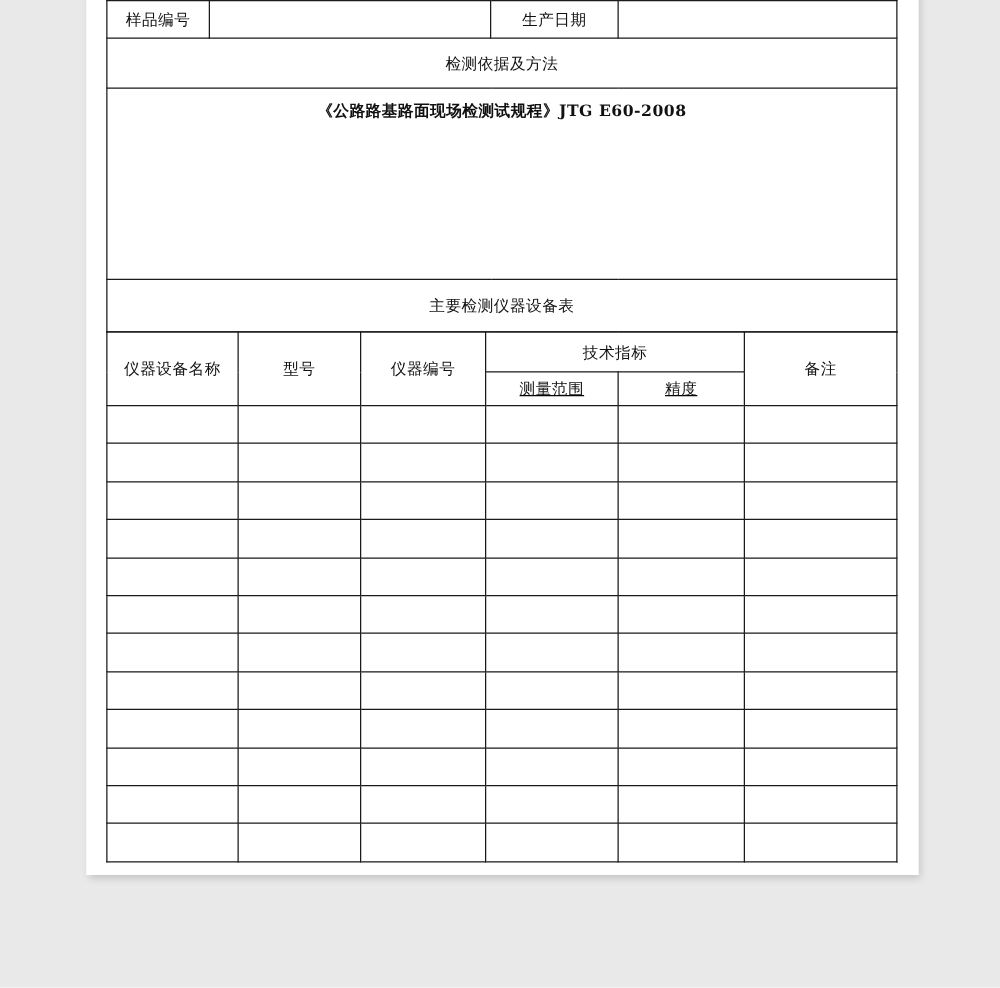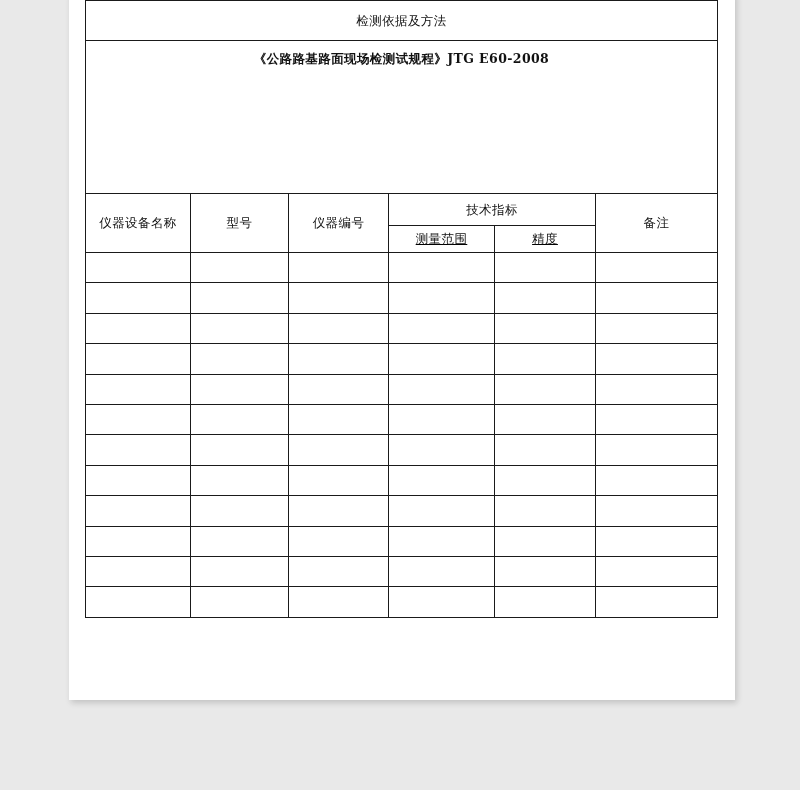--- a/index.html
+++ b/index.html
@@ -79,25 +79,34 @@
   <div class="sheet">
 
     <table class="grid">
       <colgroup>
         <col style="width:82px">
         <col style="width:225px">
         <col style="width:102px">
         <col style="width:223px">
       </colgroup>
       <tbody>
+        <tr class="r-top">
+          <td class="hdr-text">样品编号</td>
+          <td class="blank-cell"></td>
+          <td class="hdr-text">生产日期</td>
+          <td class="blank-cell"></td>
+        </tr>
         <tr class="r-basis">
           <td colspan="4" class="title-text">检测依据及方法</td>
         </tr>
         <tr class="r-bigblank">
           <td colspan="4" class="std-text bigblank-inner" style="vertical-align:top;padding-top:10px;">《公路路基路面现场检测试规程》JTG  E60-2008</td>
+        </tr>
+        <tr class="r-listtitle">
+          <td colspan="4" class="title-text">主要检测仪器设备表</td>
         </tr>
       </tbody>
     </table>
 
     <table class="grid" style="margin-top:-1px;">
       <colgroup>
         <col style="width:105px">
         <col style="width:98px">
         <col style="width:100px">
         <col style="width:106px">

